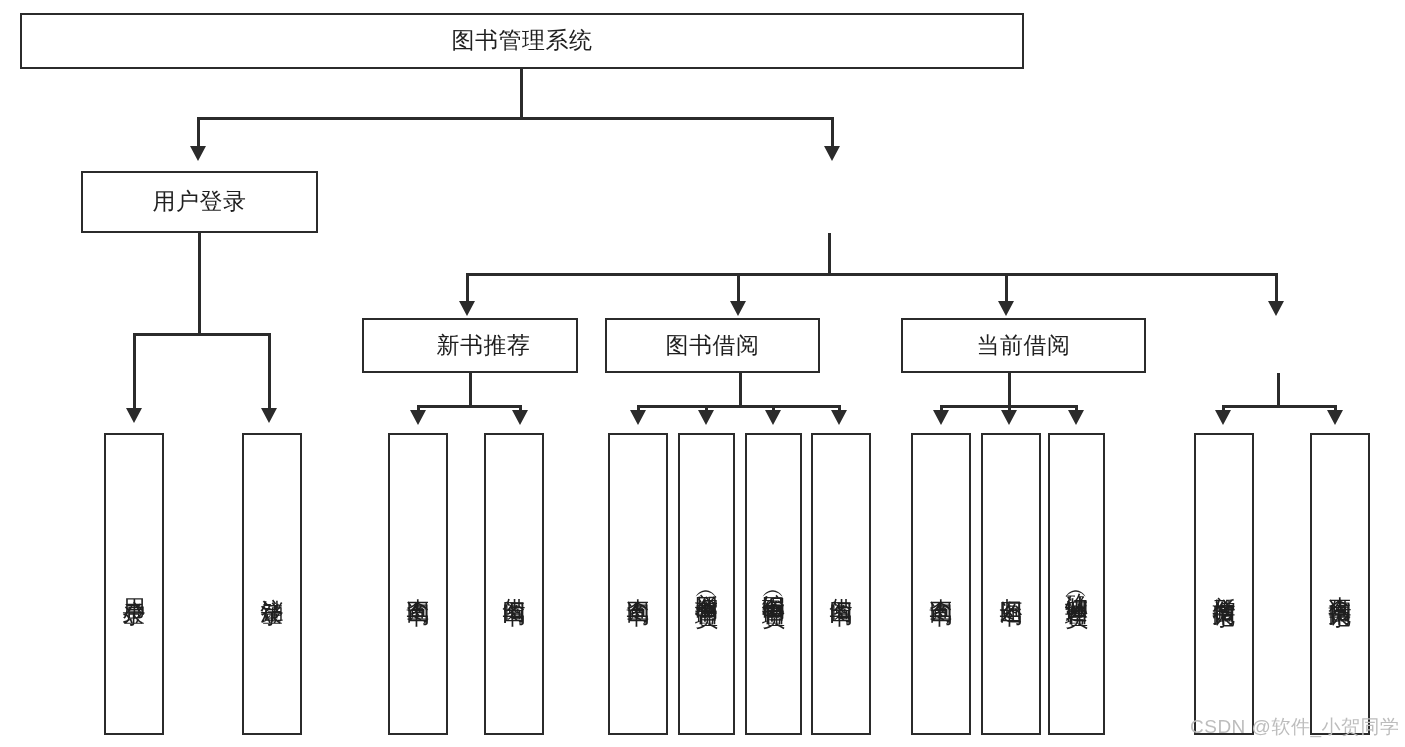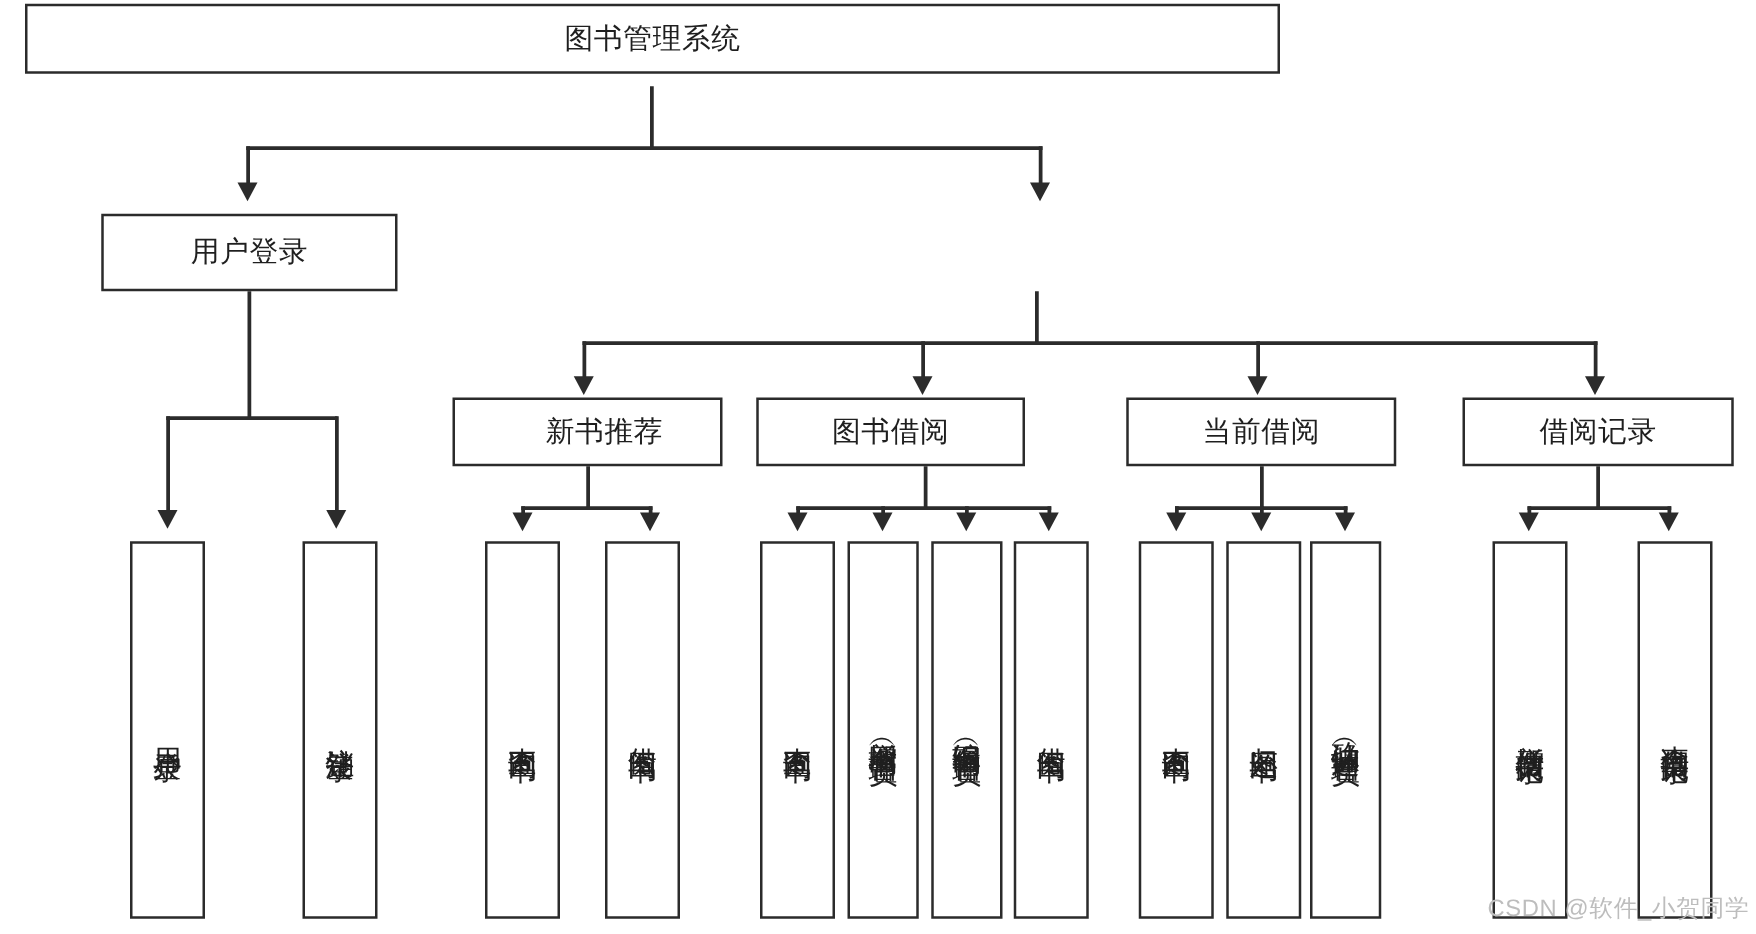--- a/index.html
+++ b/index.html
@@ -66,21 +66,21 @@
     color: #bdbdbd;
     white-space: nowrap;
     letter-spacing: 0.5px;
   }
 </style>
 </head>
 <body>
 
 <div id="canvas">
 
-  <div class="node horiz" style="left:20px; top:3px; width:1004px; height:56px;">
+  <div class="node horiz" style="left:20px; top:13px; width:1004px; height:56px;">
     <span>图书管理系统</span>
   </div>
 
   <div class="edge v" style="left:520px; top:69px; width:3px; height:50px;"></div>
   <div class="edge h" style="left:197px; top:117px; width:637px; height:3px;"></div>
   <div class="edge v" style="left:197px; top:117px; width:3px; height:32px;"></div>
   <div class="arrow" style="left:190px; top:146px;"></div>
   <div class="edge v" style="left:831px; top:117px; width:3px; height:32px;"></div>
   <div class="arrow" style="left:824px; top:146px;"></div>
 
@@ -105,25 +105,22 @@
   <div class="arrow" style="left:998px; top:301px;"></div>
   <div class="edge v" style="left:1275px; top:273px; width:3px; height:31px;"></div>
   <div class="arrow" style="left:1268px; top:301px;"></div>
 
   <div class="node horiz" style="left:362px; top:318px; width:216px; height:55px;padding-left:27px;">
     <span>新书推荐</span>
   </div>
   <div class="node horiz" style="left:605px; top:318px; width:215px; height:55px;">
     <span>图书借阅</span>
   </div>
-  <div class="node horiz" style="left:901px; top:318px; width:216px; height:55px;font-family:Liberation Serif, serif;">
+  <div class="node horiz" style="left:901px; top:318px; width:245px; height:55px;font-family:Liberation Serif, serif;">
     <span>当前借阅</span>
-  </div>
-  <div class="node horiz" style="left:1170px; top:318px; width:217px; height:55px;">
-    <span>借阅记录</span>
   </div>
 
   <div class="edge v" style="left:469px; top:373px; width:3px; height:34px;"></div>
   <div class="edge h" style="left:417px; top:405px; width:105px; height:3px;"></div>
   <div class="edge v" style="left:417px; top:405px; width:3px; height:8px;"></div>
   <div class="arrow" style="left:410px; top:410px;"></div>
   <div class="edge v" style="left:519px; top:405px; width:3px; height:8px;"></div>
   <div class="arrow" style="left:512px; top:410px;"></div>
 
   <div class="edge v" style="left:739px; top:373px; width:3px; height:34px;"></div>

